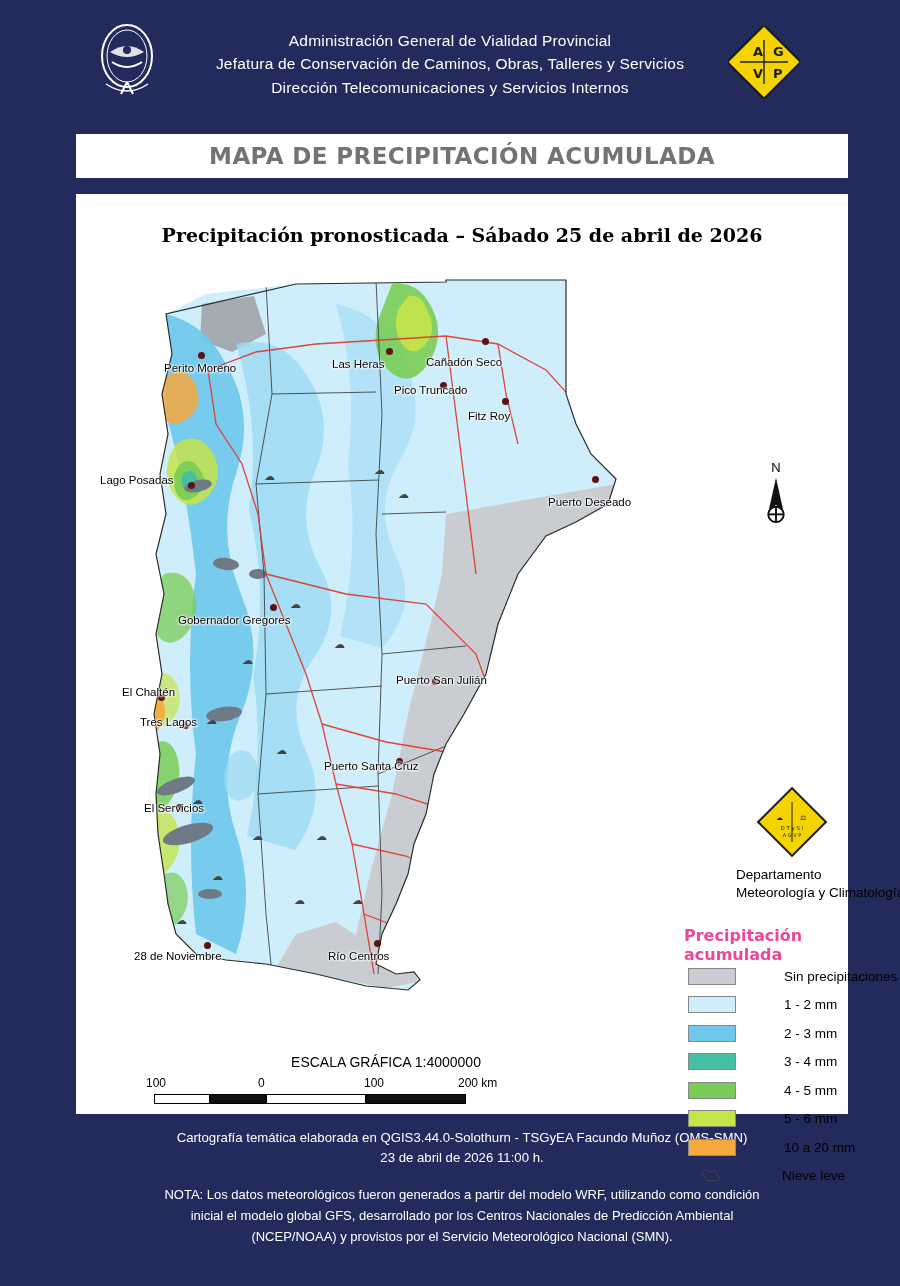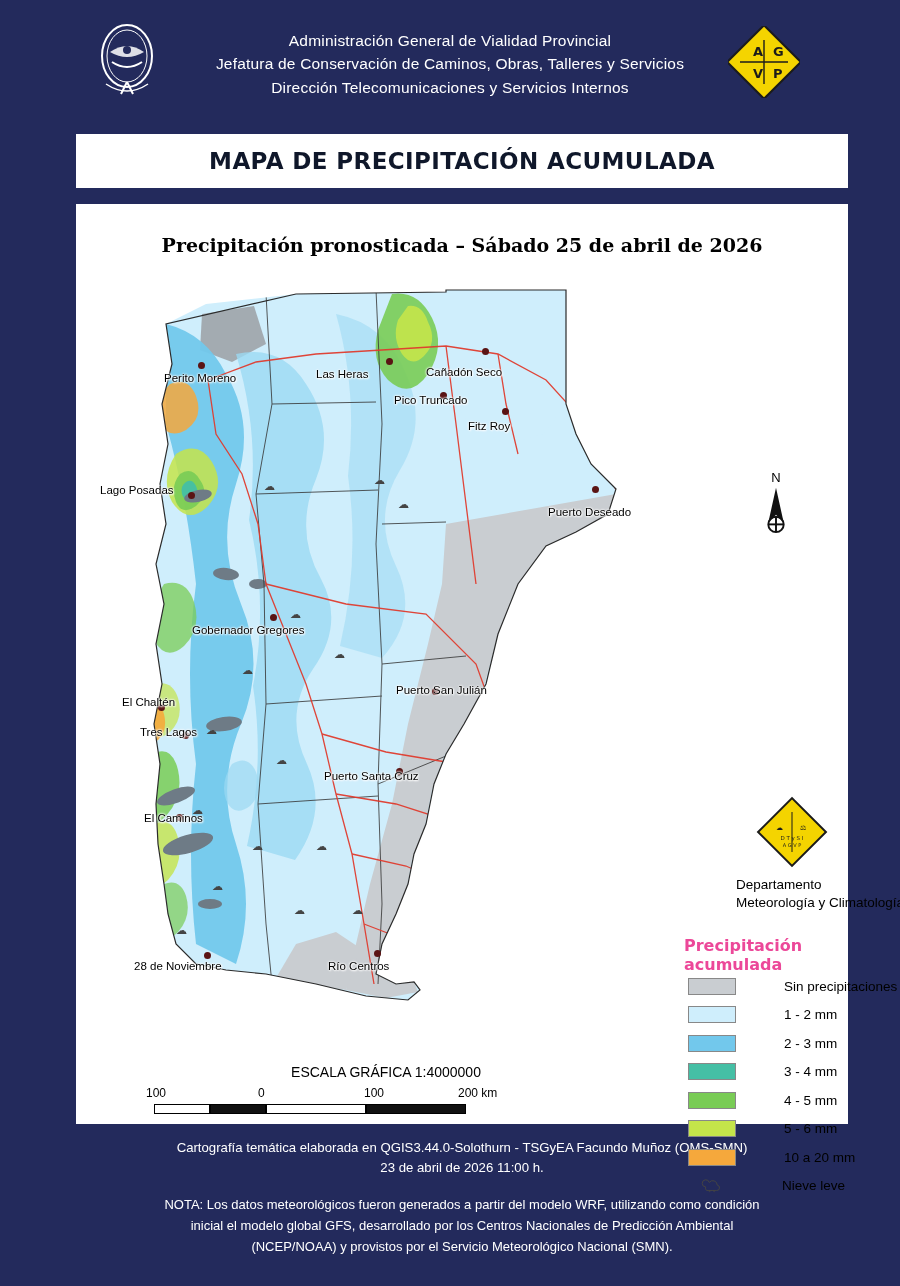--- a/index.html
+++ b/index.html
@@ -20,23 +20,23 @@
     position:absolute;left:96px;top:22px;width:62px;height:78px;
   }
   .header-text{
     text-align:center;line-height:1.5;font-size:15.5px;letter-spacing:.2px;
   }
   .header-text div{white-space:nowrap;}
   .agvp-logo{
     position:absolute;right:100px;top:26px;width:72px;height:72px;
   }
   .title-band{
-    background:#fff;color:#0f172a;
+    background:#fff;color:#737373;
     margin:14px 52px 0 76px;
-    height:54px;display:flex;align-items:center;justify-content:center;
+    height:44px;display:flex;align-items:center;justify-content:center;
   }
   .title-band h1{
     margin:0;font-size:23px;font-weight:bold;letter-spacing:.4px;
     font-family:"DejaVu Sans", sans-serif;
   }
   .sheet{
     background:#fff;color:#000;
     margin:16px 52px 0 76px;
     height:920px;position:relative;
   }
@@ -220,54 +220,54 @@
     <span class="cloud" style="left:148px;top:620px;">☁</span>
     <span class="cloud" style="left:206px;top:620px;">☁</span>
     <span class="cloud" style="left:30px;top:640px;">☁</span>
     <span class="cloud" style="left:170px;top:556px;">☁</span>
 
     <div>
       <span class="city-dot" style="left:52px;top:78px;"></span>
       <span class="city-lbl" style="left:18px;top:88px;text-align:right;">Perito Moreno</span>
 
       <span class="city-dot" style="left:240px;top:74px;"></span>
-      <span class="city-lbl" style="left:170px;top:84px;">Las Heras</span>
+      <span class="city-lbl" style="left:186px;top:84px;">Las Heras</span>
 
       <span class="city-dot" style="left:336px;top:64px;"></span>
       <span class="city-lbl" style="left:280px;top:82px;">Cañadón Seco</span>
 
       <span class="city-dot" style="left:294px;top:108px;"></span>
       <span class="city-lbl" style="left:248px;top:110px;">Pico Truncado</span>
 
       <span class="city-dot" style="left:356px;top:124px;"></span>
       <span class="city-lbl" style="left:322px;top:136px;">Fitz Roy</span>
 
       <span class="city-dot" style="left:446px;top:202px;"></span>
       <span class="city-lbl" style="left:402px;top:222px;">Puerto Deseado</span>
 
       <span class="city-dot" style="left:42px;top:208px;"></span>
       <span class="city-lbl" style="left:-46px;top:200px;">Lago Posadas</span>
 
       <span class="city-dot" style="left:124px;top:330px;"></span>
-      <span class="city-lbl" style="left:46px;top:340px;">Gobernador Gregores</span>
+      <span class="city-lbl" style="left:32px;top:340px;">Gobernador Gregores</span>
 
       <span class="city-dot" style="left:286px;top:404px;"></span>
       <span class="city-lbl" style="left:250px;top:400px;">Puerto San Julián</span>
 
       <span class="city-dot" style="left:12px;top:420px;"></span>
       <span class="city-lbl" style="left:-24px;top:412px;">El Chaltén</span>
 
       <span class="city-dot" style="left:36px;top:448px;"></span>
       <span class="city-lbl" style="left:-6px;top:442px;">Tres Lagos</span>
 
       <span class="city-dot" style="left:250px;top:484px;"></span>
       <span class="city-lbl" style="left:178px;top:486px;">Puerto Santa Cruz</span>
 
       <span class="city-dot" style="left:30px;top:530px;"></span>
-      <span class="city-lbl" style="left:-2px;top:528px;">El Caminos</span>
+      <span class="city-lbl" style="left:-2px;top:528px;">El Servicios</span>
 
       <span class="city-dot" style="left:58px;top:668px;"></span>
       <span class="city-lbl" style="left:-12px;top:676px;">28 de Noviembre</span>
 
       <span class="city-dot" style="left:228px;top:666px;"></span>
       <span class="city-lbl" style="left:182px;top:676px;">Río Centros</span>
     </div>
   </div>
 
   <div class="northarrow">

